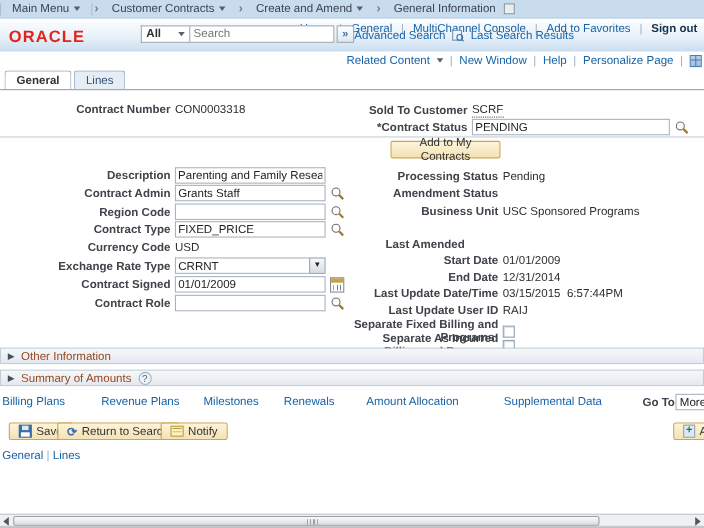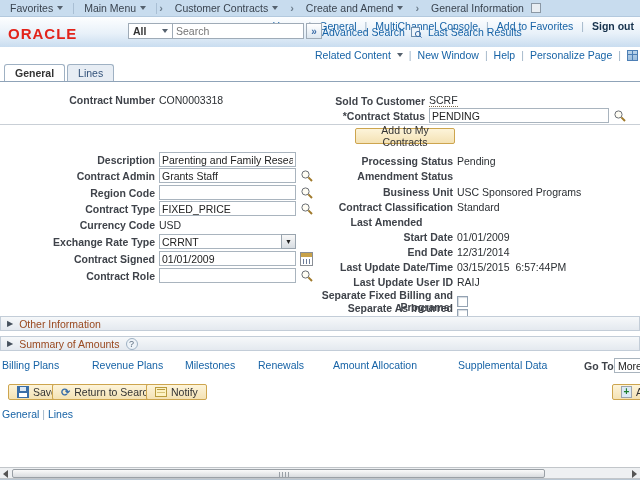--- a/index.html
+++ b/index.html
@@ -118,24 +118,20 @@
   .bottom-strip { position:absolute; top:479px; left:0; width:640px; height:1px; background:#b9c6d2; }
 
   svg { display:block; }
 </style>
 </head>
 <body>
 
 <div id="screen">
 
   <div class="crumb-bar">
-    <div class="crumb-item">
-      <span>Favorites</span>
-      <span class="tri-down"></span>
-    </div>
     <div class="crumb-sep-line"></div>
     <div class="crumb-item">
       <span>Main Menu</span>
       <span class="tri-down"></span>
     </div>
     <div class="crumb-sep-line"></div>
     <span class="crumb-chev">›</span>
     <div class="crumb-item">
       <span>Customer Contracts</span>
       <span class="tri-down"></span>
@@ -303,24 +299,20 @@
     <span class="lbl" style="width:133px;">Processing Status</span>
     <span class="val">Pending</span>
   </div>
   <div class="frow" style="top:170px; left:320px;">
     <span class="lbl" style="width:133px;">Amendment Status</span>
     <span class="val"></span>
   </div>
   <div class="frow" style="top:186px; left:320px;">
     <span class="lbl" style="width:133px;">Business Unit</span>
     <span class="val">USC Sponsored Programs</span>
-  </div>
-  <div class="frow" style="top:201px; left:320px;">
-    <span class="lbl" style="width:133px;">Contract Classification</span>
-    <span class="val">Standard</span>
   </div>
   <div class="frow" style="top:216px; left:320px;">
     <span class="lbl" style="width:133px;text-align:center;">Last Amended</span>
     <span class="val"></span>
   </div>
   <div class="frow" style="top:231px; left:320px;">
     <span class="lbl" style="width:133px;">Start Date</span>
     <span class="val">01/01/2009</span>
   </div>
   <div class="frow" style="top:246px; left:320px;">

